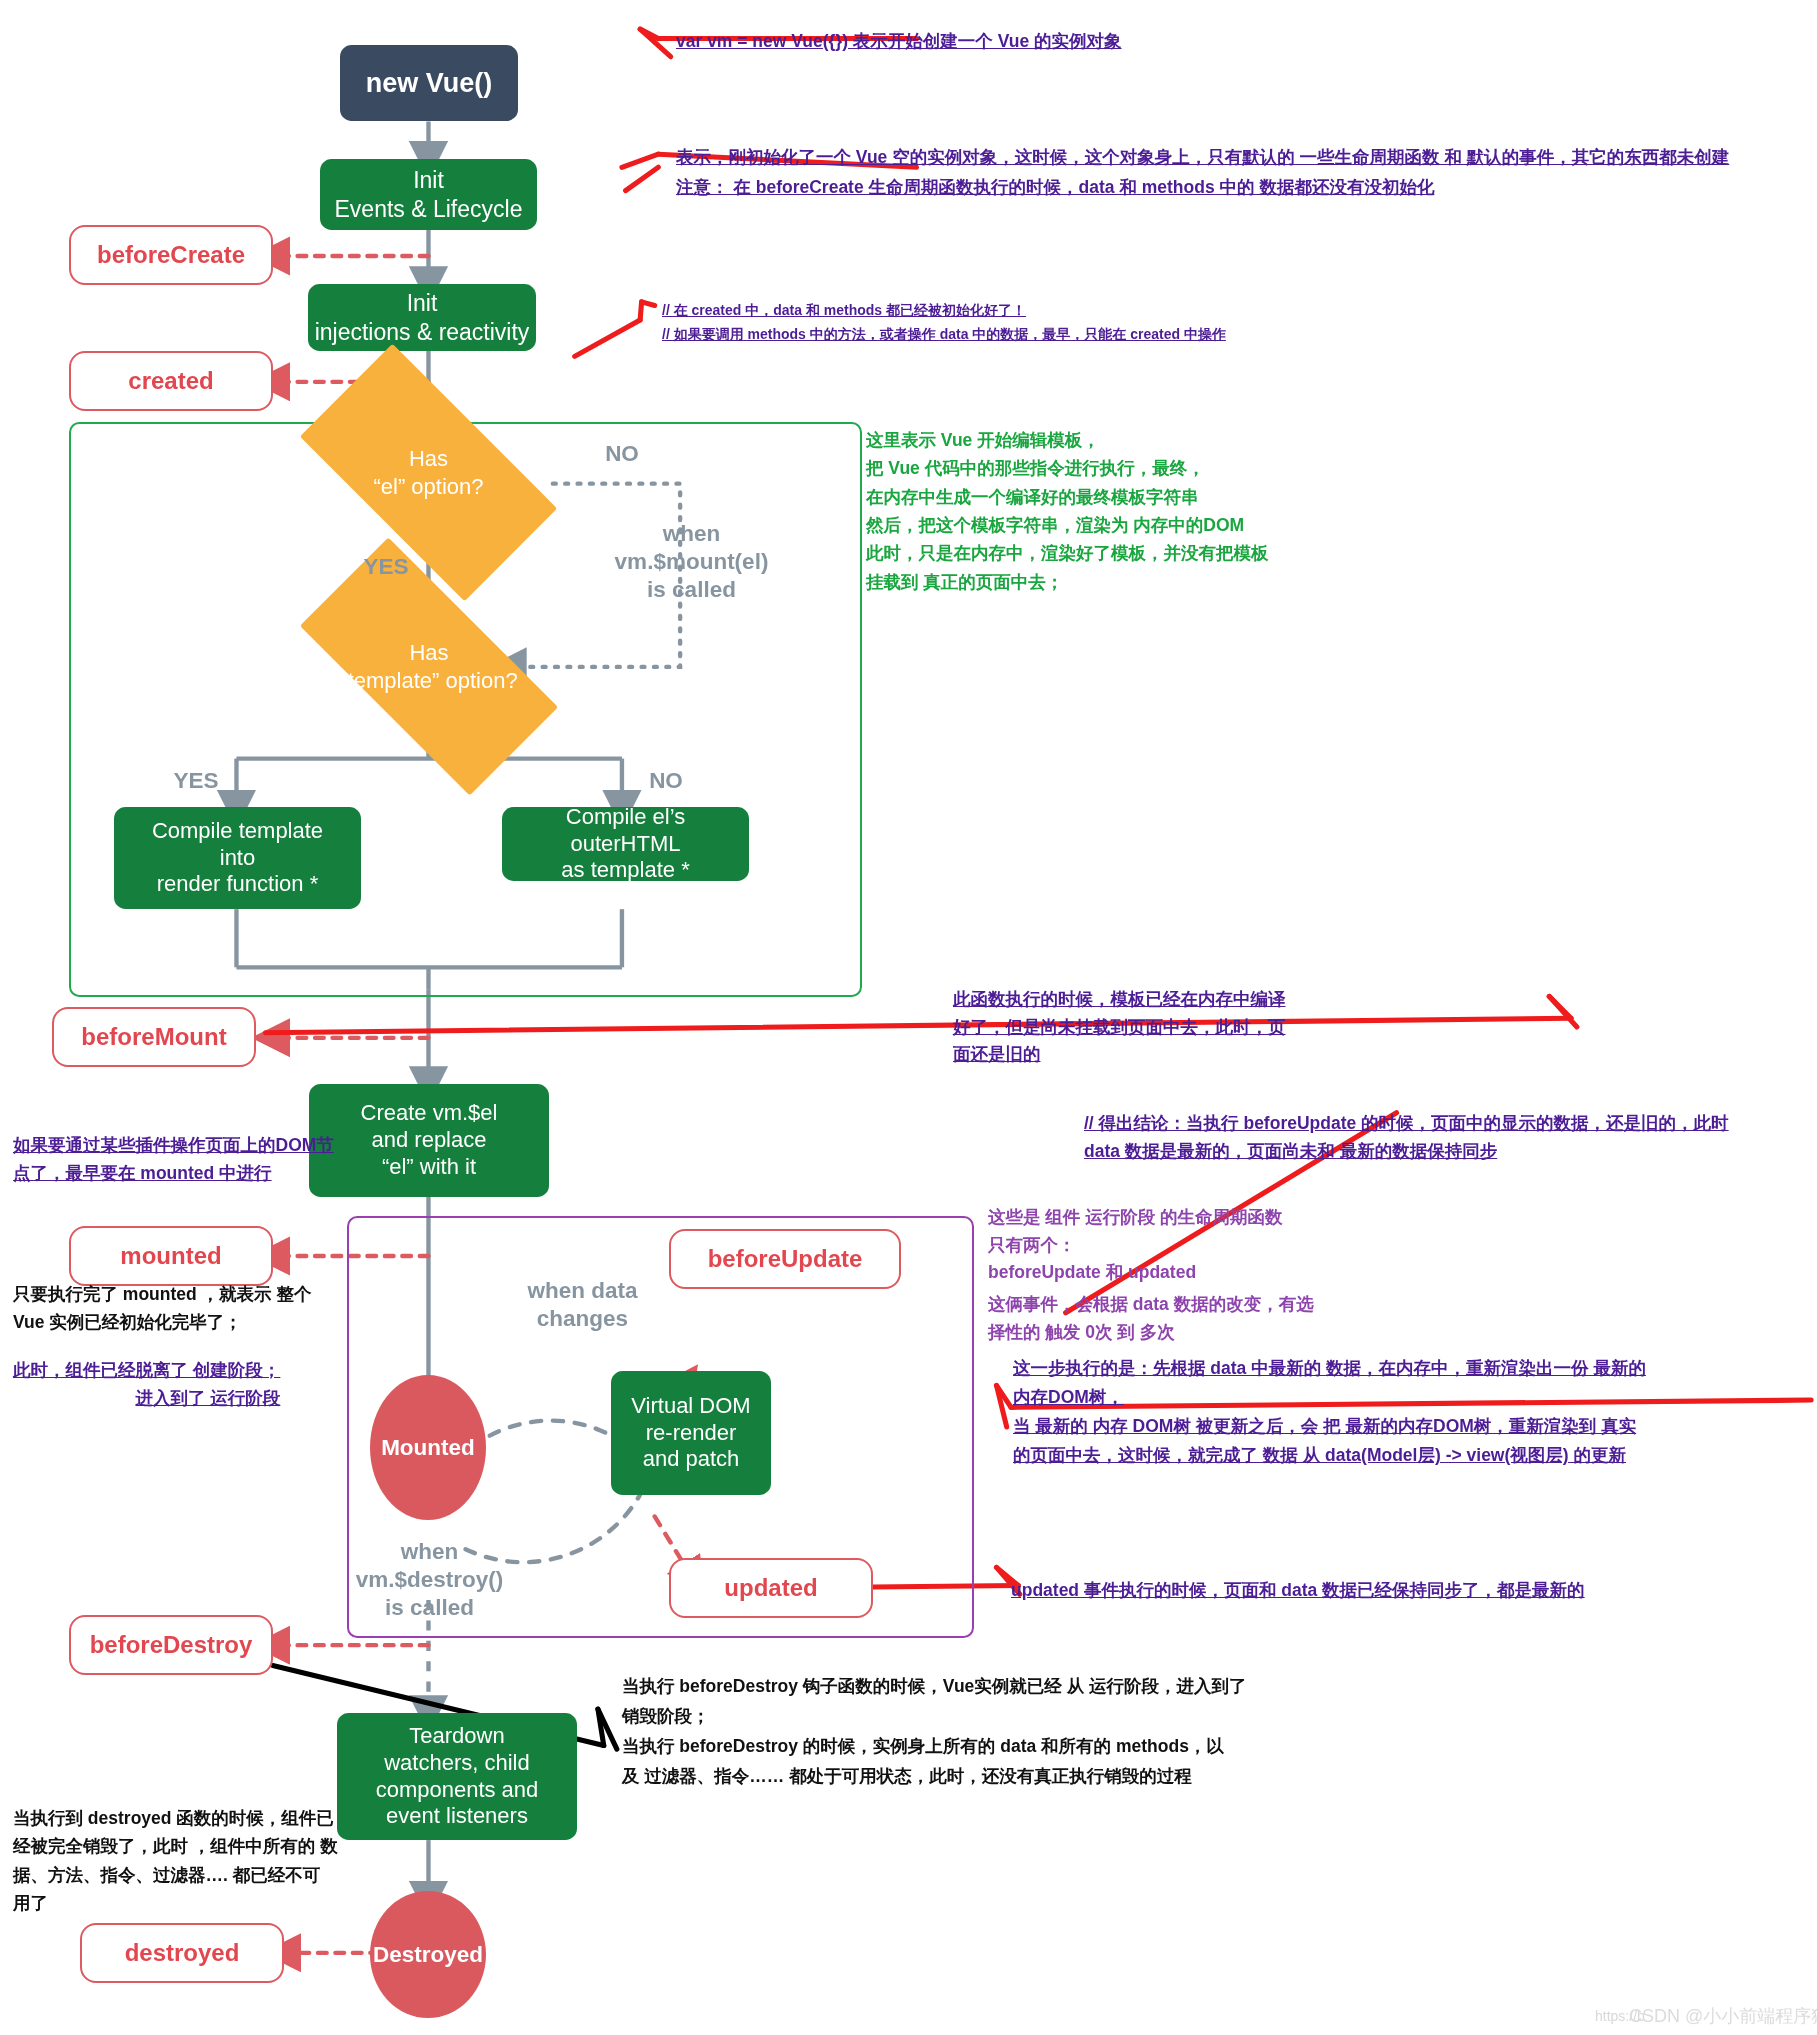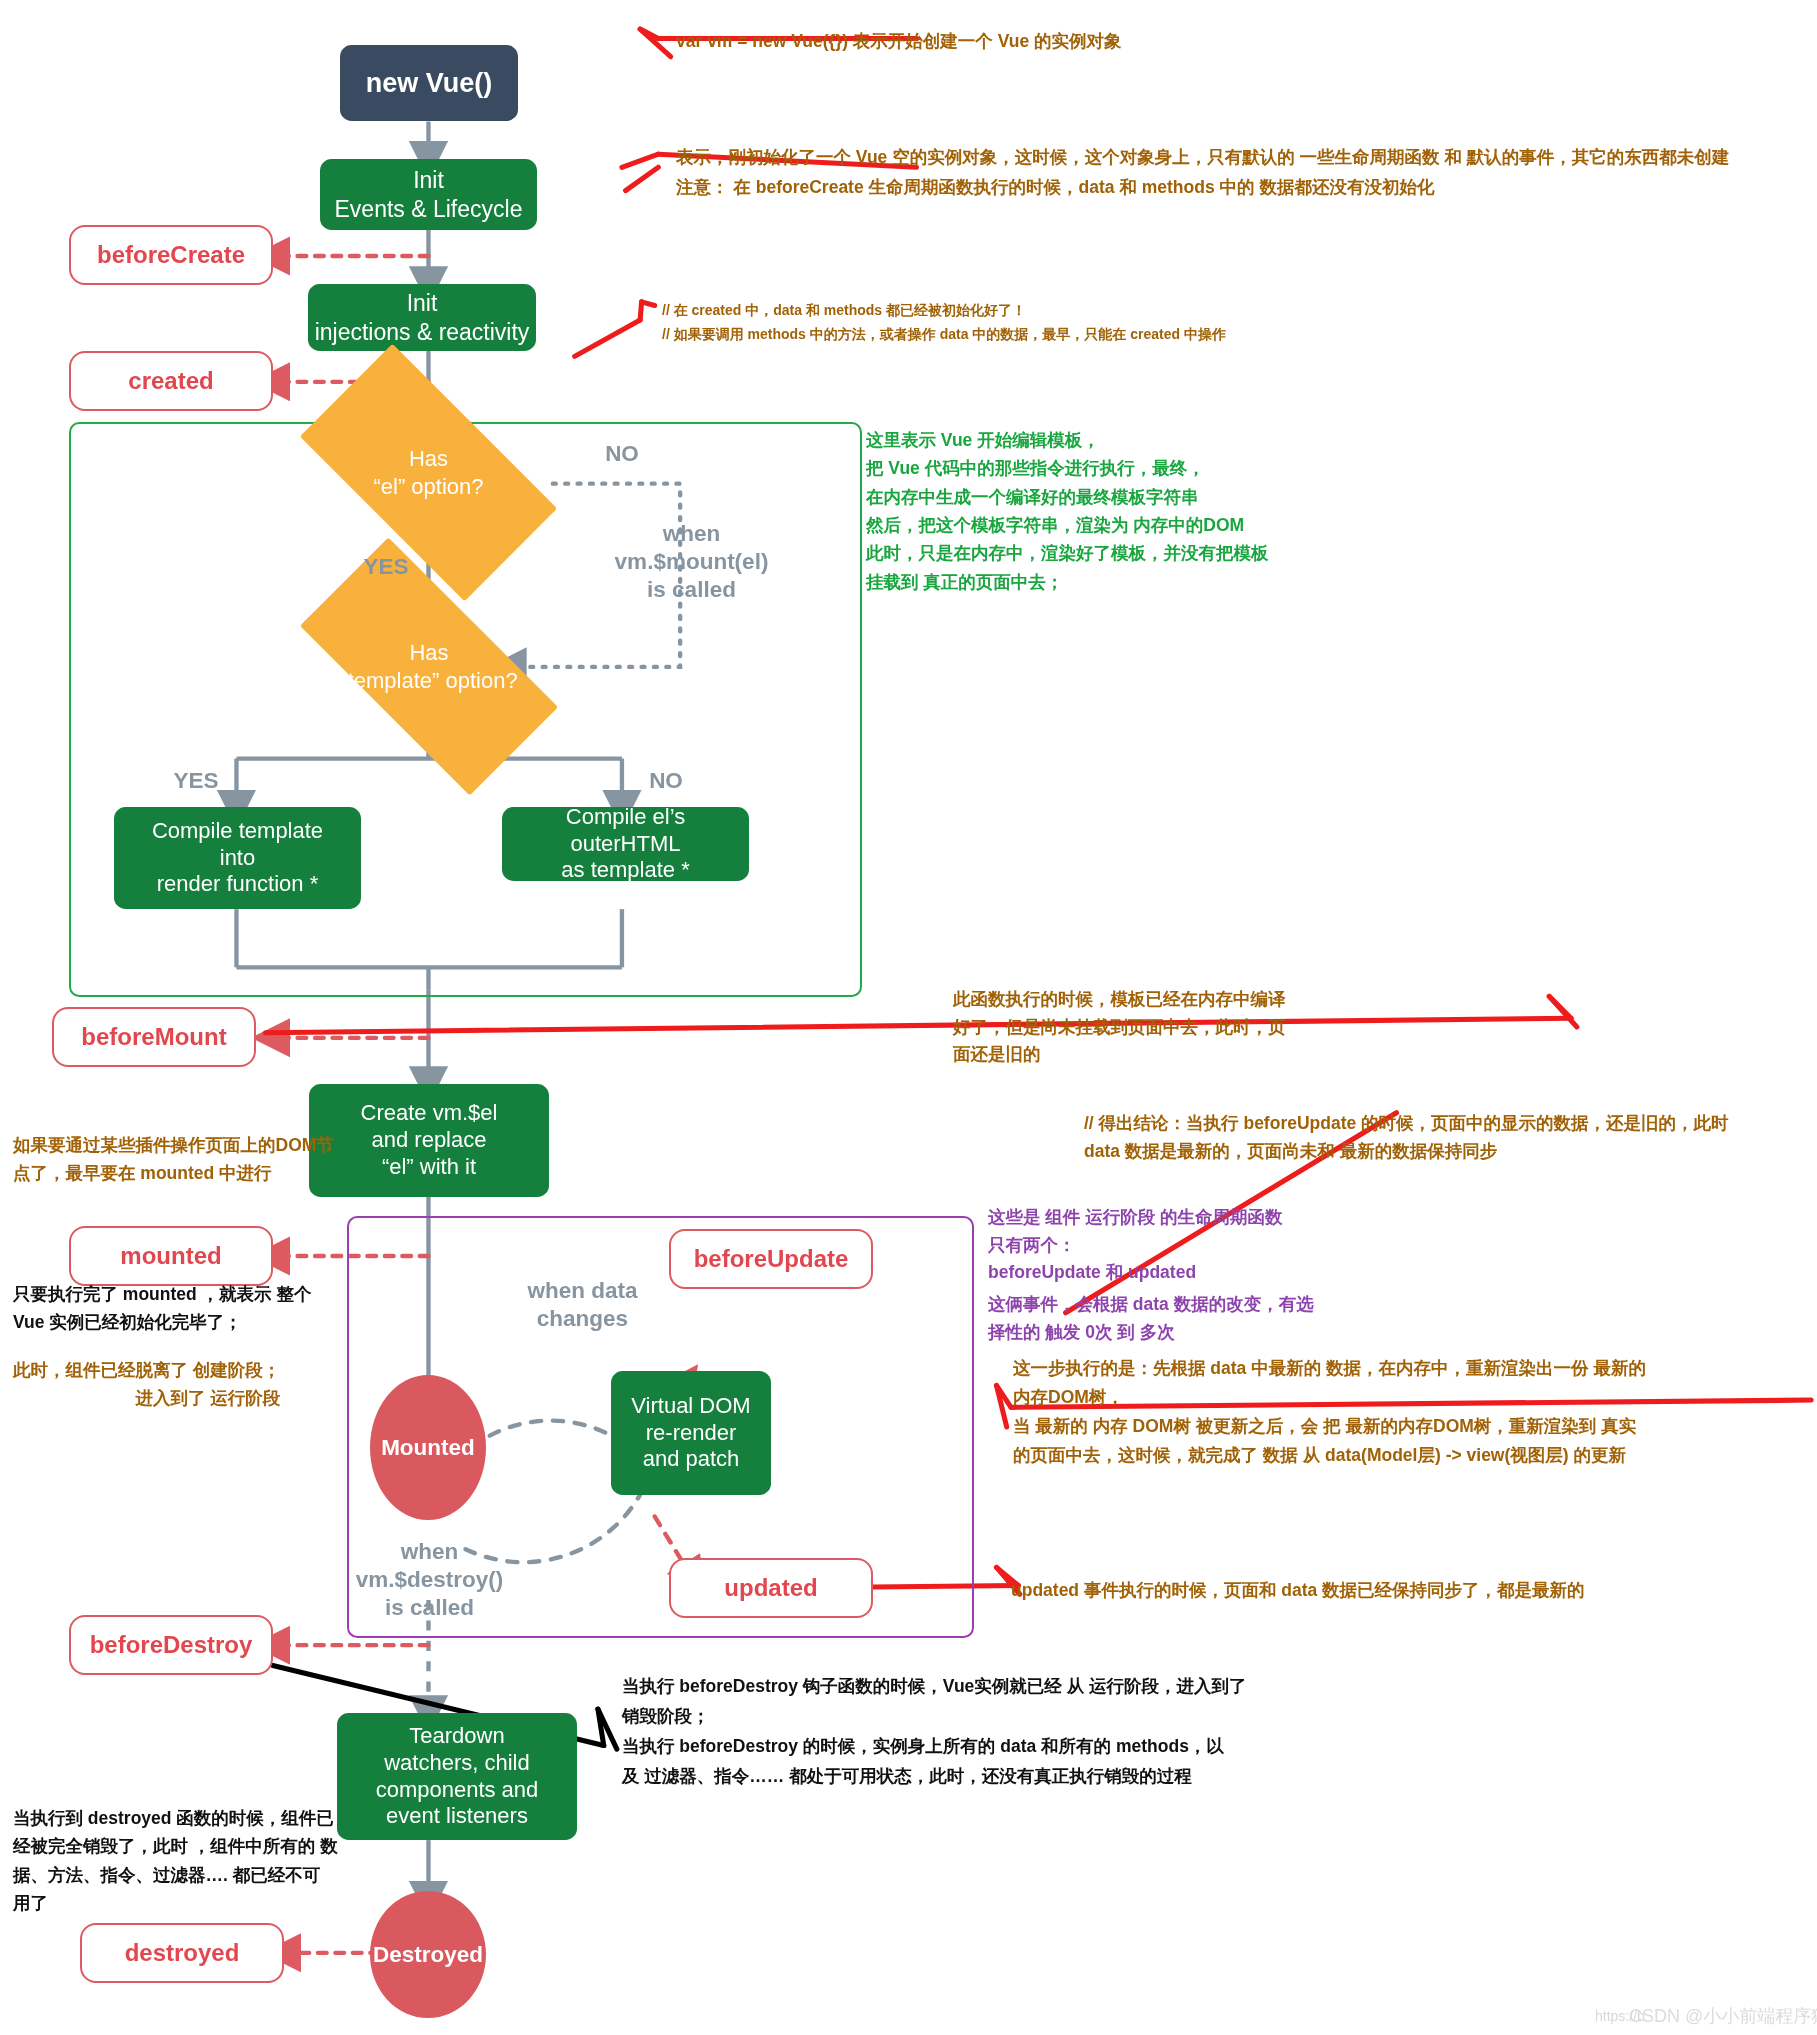--- a/index.html
+++ b/index.html
@@ -79,21 +79,21 @@
     position:absolute;
     color:#8795a1;
     font-weight:bold;
     white-space:pre-line;
     line-height:1.25;
     text-align:center;
   }
 
   
   .ann{position:absolute;white-space:pre-line;line-height:1.72;font-weight:bold;}
-  .ann.red{color:#a16207;}
+  .ann.red{color:#4c1d95;text-decoration:underline;}
   .ann.green{color:#19a63f;}
   .ann.purple{color:#8e44ad;}
   .ann.black{color:#111111;}
 
   .watermark{
     position:absolute;color:#d8d8d8;font-weight:normal;white-space:nowrap;
   }
   svg.overlay{position:absolute;left:0;top:0;width:1817px;height:2035px;pointer-events:none;}
 </style>
 </head>
@@ -275,21 +275,21 @@
   </div>
 
   <div class="hook" style="left:52px;top:1007px;width:204px;height:60px;font-size:24px;">
     <span>beforeMount</span>
   </div>
 
   <div class="hook" style="left:69px;top:1226px;width:204px;height:60px;font-size:24px;">
     <span>mounted</span>
   </div>
 
-  <div class="hook" style="left:669px;top:1229px;width:204px;height:60px;font-size:24px;">
+  <div class="hook" style="left:669px;top:1229px;width:232px;height:60px;font-size:24px;">
     <span>beforeUpdate</span>
   </div>
 
   <div class="hook" style="left:669px;top:1558px;width:204px;height:60px;font-size:24px;">
     <span>updated</span>
   </div>
 
   <div class="hook" style="left:69px;top:1615px;width:204px;height:60px;font-size:24px;">
     <span>beforeDestroy</span>
   </div>

